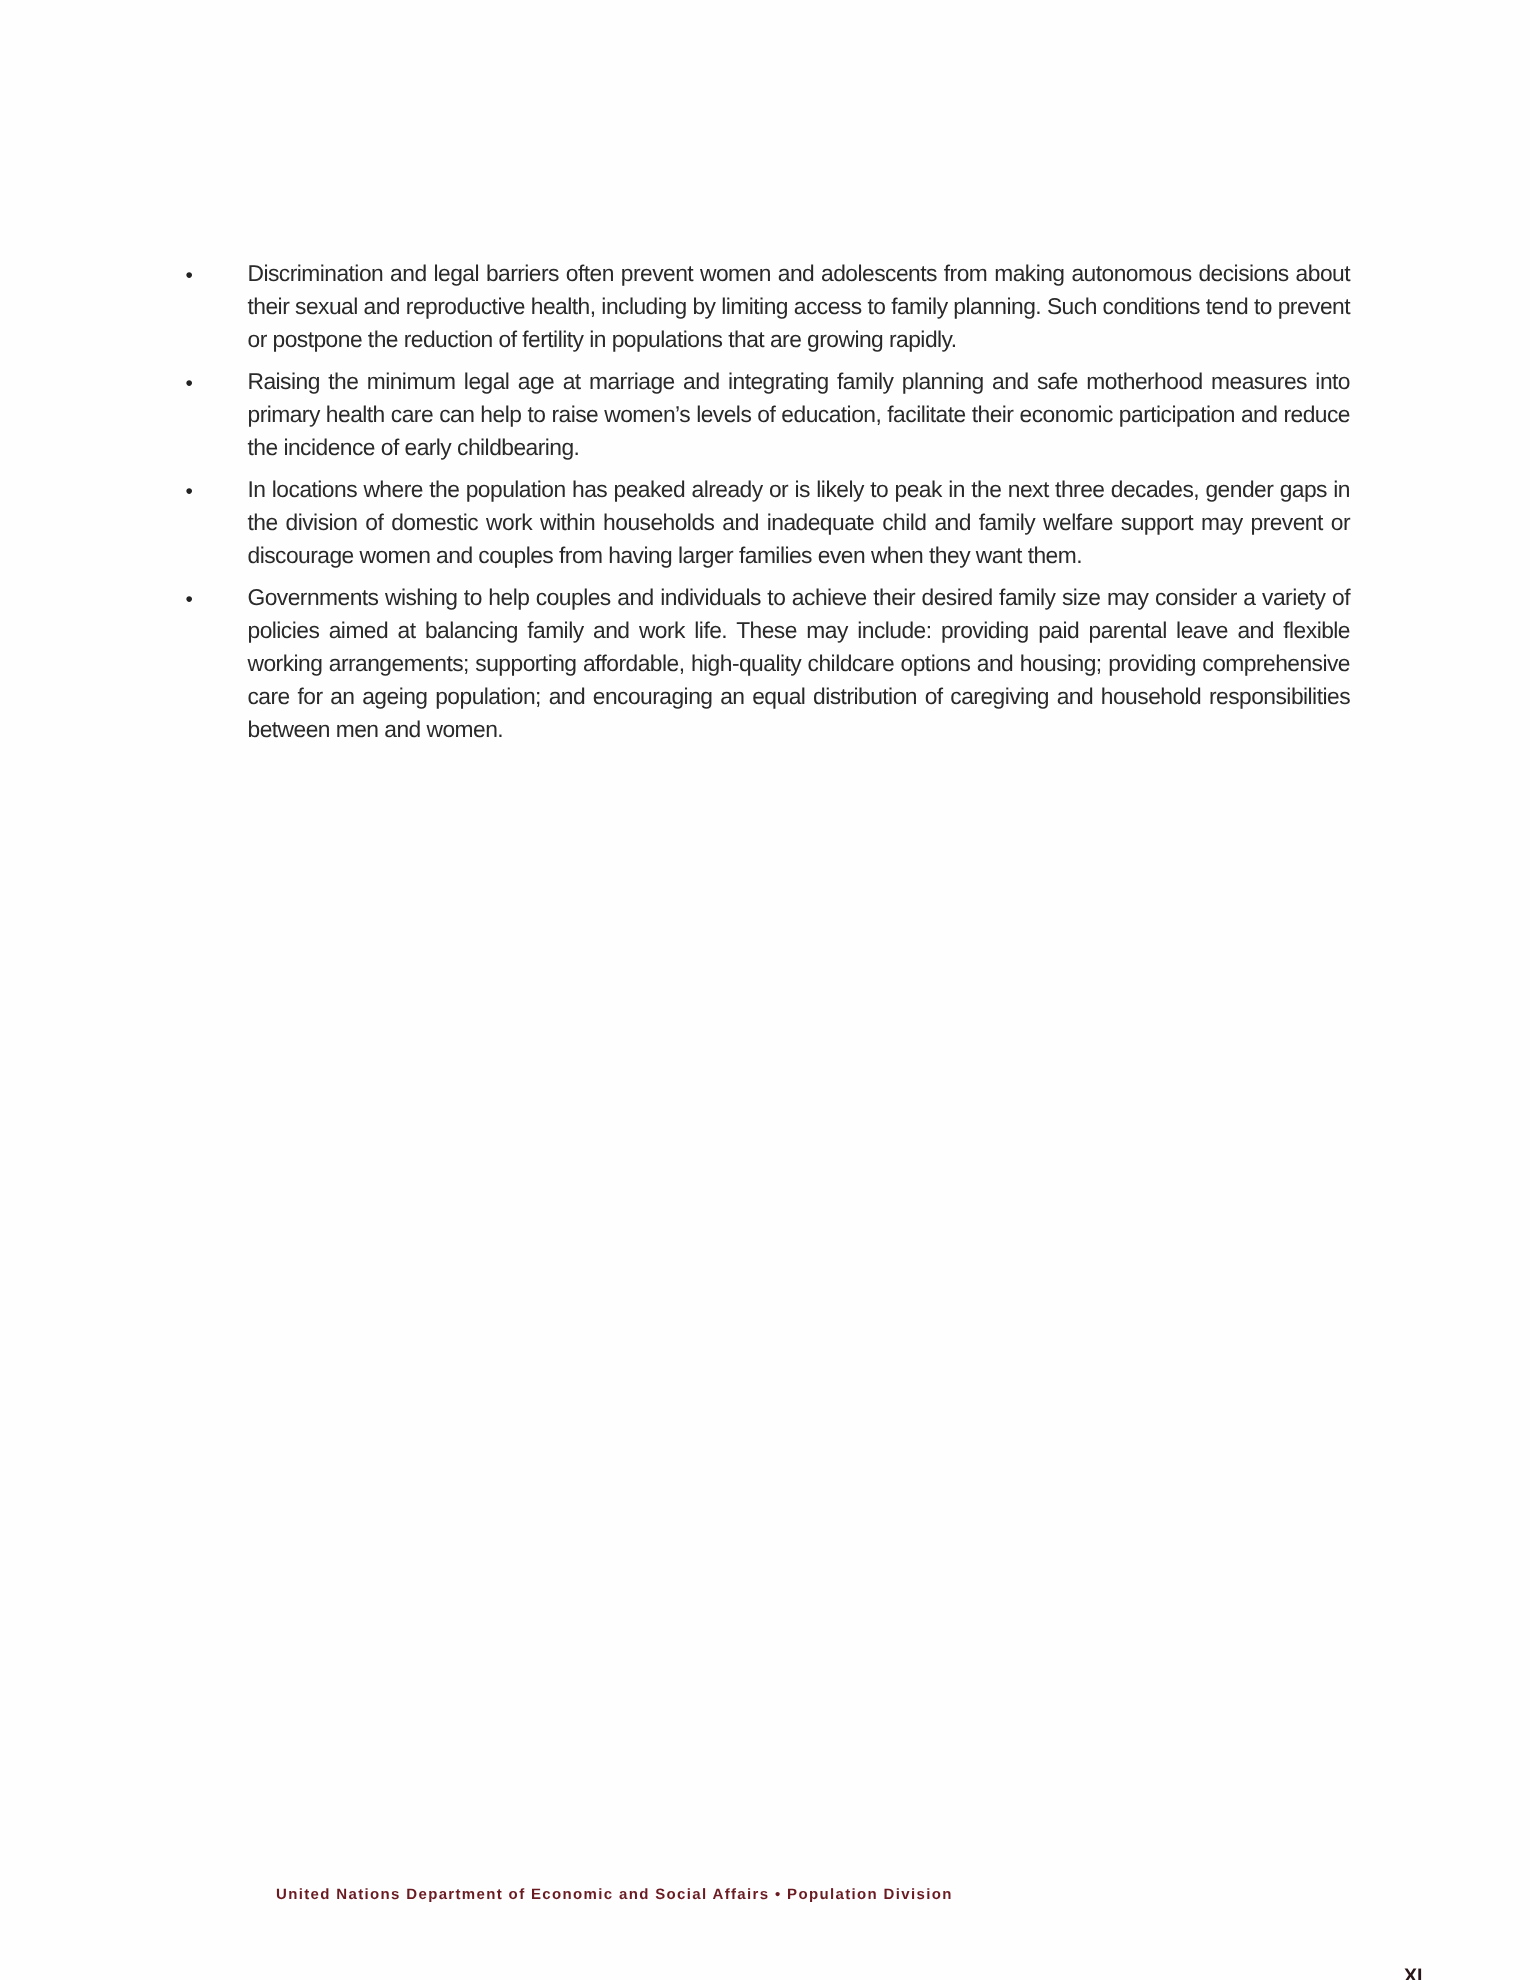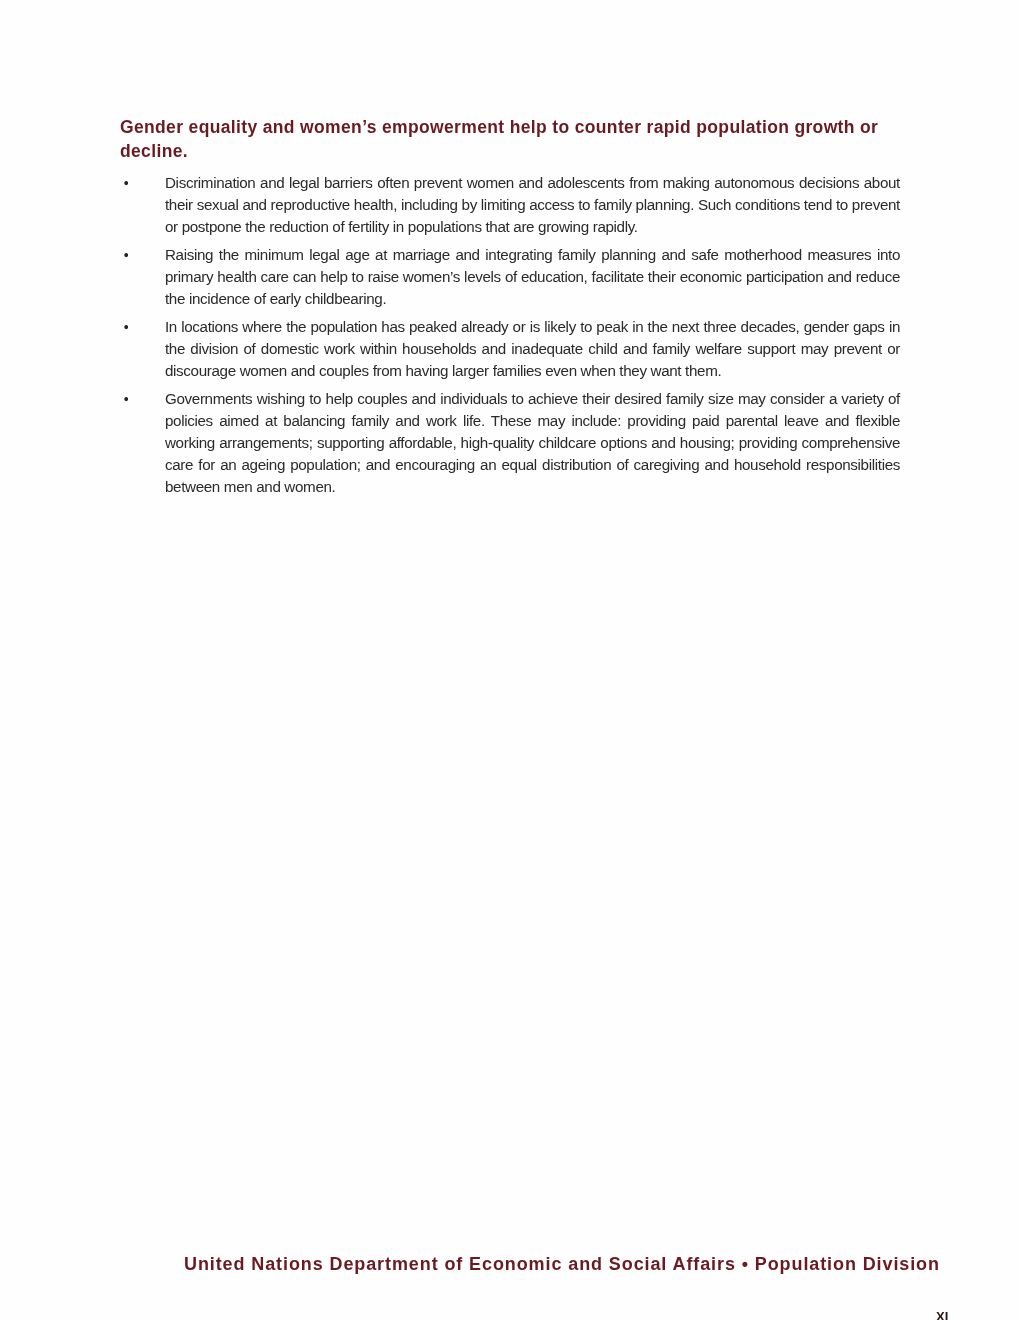--- a/index.html
+++ b/index.html
@@ -64,21 +64,21 @@
       color: #222222;
       font-size: 14px;
     }
     .footer {
       position: absolute;
       left: 184px;
       top: 1255px;
       color: #6a1b22;
       font-family: "Liberation Sans", sans-serif;
       font-weight: bold;
-      font-size: 18px;
+      font-size: 10px;
       letter-spacing: 0.9px;
       line-height: 18px;
       white-space: nowrap;
     }
     .page-number {
       position: absolute;
       left: 936px;
       top: 1265px;
       color: #2a1518;
       font-family: "Liberation Sans", sans-serif;
@@ -86,21 +86,20 @@
       font-size: 13px;
       line-height: 16px;
       margin-top: 44px;
     }
   </style>
 </head>
 <body>
 
 <div class="page">
 
-  <h2 class="heading">Gender equality and women’s empowerment help to counter rapid population growth or decline.</h2>
 
   <ul class="bullets">
     <li class="bullet-item">
       <span class="bullet-dot">•</span>
       <span>Discrimination and legal barriers often prevent women and adolescents from making autonomous decisions about their sexual and reproductive health, including by limiting access to family planning. Such conditions tend to prevent or postpone the reduction of fertility in populations that are growing rapidly.</span>
     </li>
     <li class="bullet-item">
       <span class="bullet-dot">•</span>
       <span>Raising the minimum legal age at marriage and integrating family planning and safe motherhood measures into primary health care can help to raise women’s levels of education, facilitate their economic participation and reduce the incidence of early childbearing.</span>
     </li>

